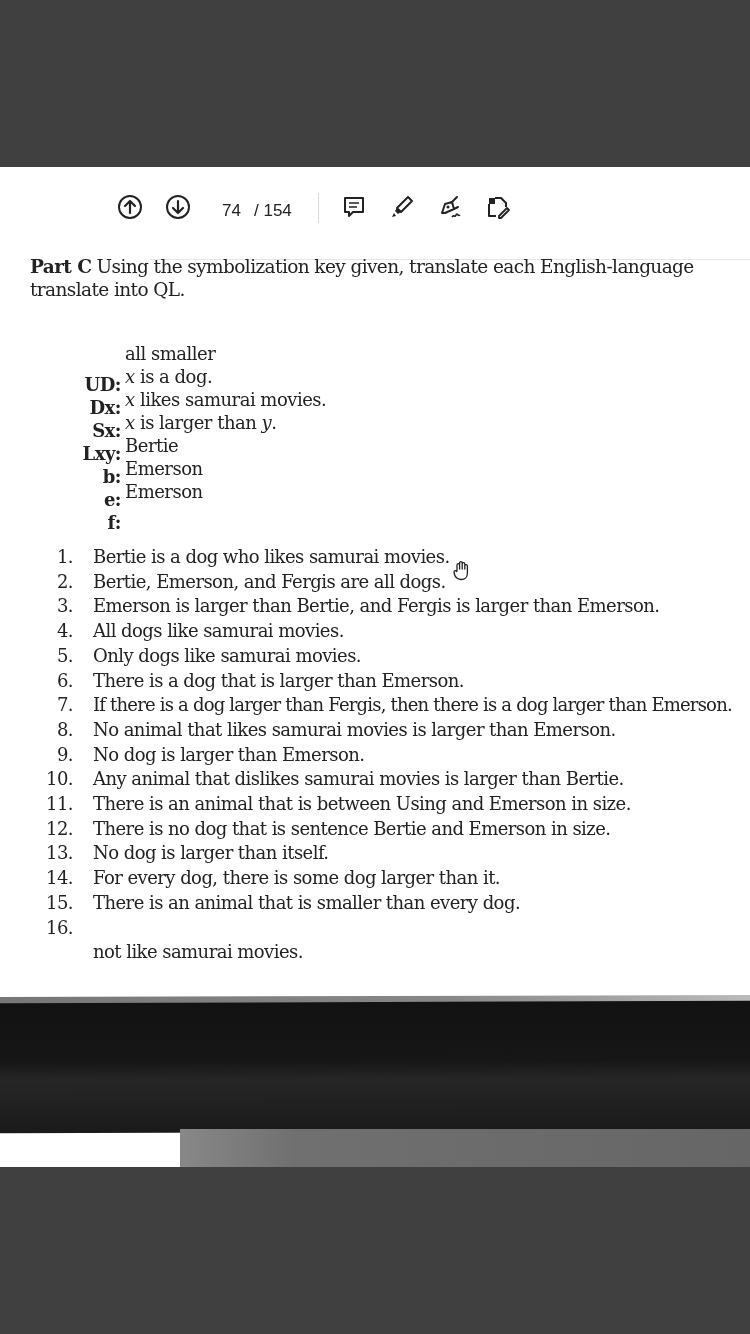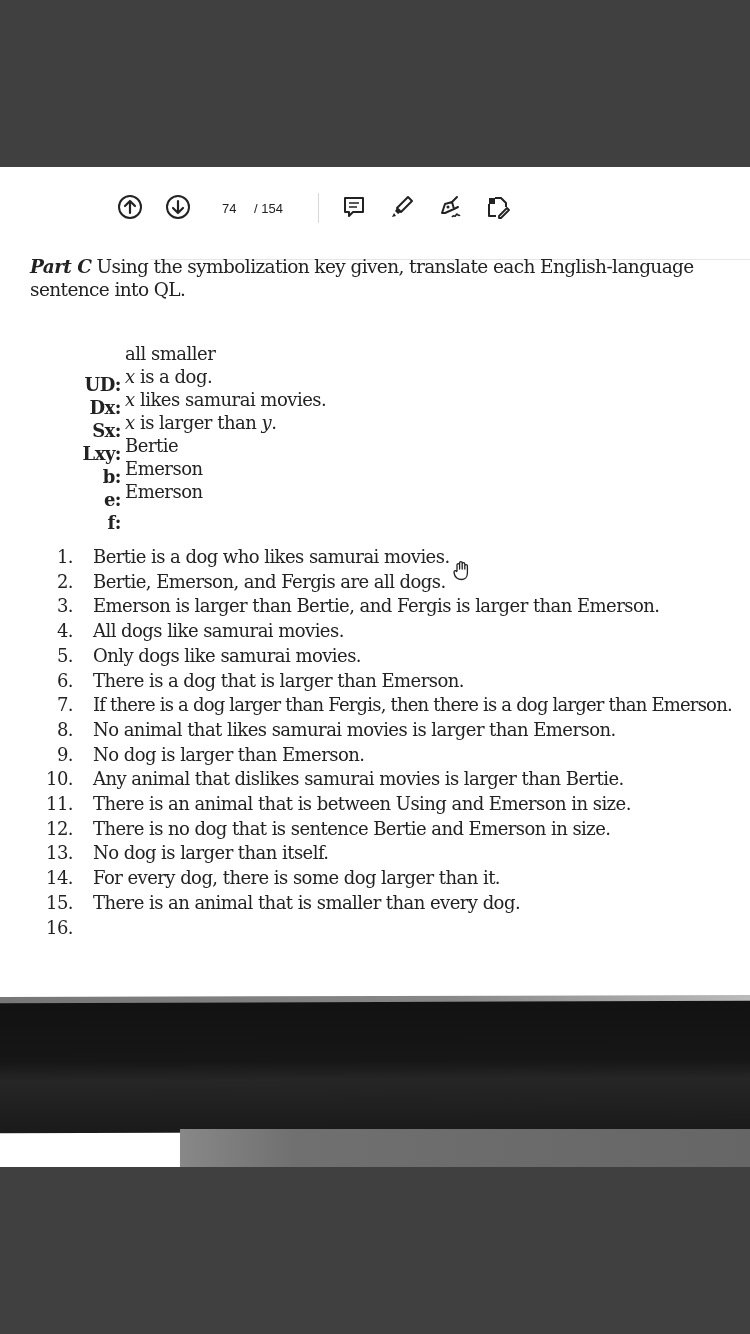--- a/index.html
+++ b/index.html
@@ -9,30 +9,30 @@
       font-family: "DejaVu Serif", serif;
     }
     .top-band { position: absolute; left: 0; top: 0; width: 750px; height: 167px; background: #404040; }
     .photo { position: absolute; left: 0; top: 167px; width: 750px; height: 1000px; background: #ffffff; overflow: hidden; }
     .bottom-band { position: absolute; left: 0; top: 1167px; width: 750px; height: 167px; background: #404040; }
 
     
     .toolbar { position: absolute; top: 24px; left: 0; width: 750px; height: 40px; }
     .tb-btn { position: absolute; top: 0; width: 32px; height: 32px; display: flex; align-items: center; justify-content: center; cursor: pointer; }
     .tb-btn svg { width: 26px; height: 26px; }
-    .page-indicator { position: absolute; left: 222px; top: 10px; font-family: "Liberation Sans", sans-serif; font-size: 13px; color: #222; }
+    .page-indicator { position: absolute; left: 222px; top: 10px; font-family: "Liberation Sans", sans-serif; font-size: 17px; color: #222; }
     .page-indicator .cur { display: inline-block; width: 24px; }
     .page-indicator .sep { margin-left: 8px; }
     .tb-divider { position: absolute; left: 318px; top: 2px; width: 1px; height: 30px; background: #d8d8d8; }
     .tb-underline { position: absolute; left: 150px; top: 68px; width: 600px; height: 1px; background: #e6e6e6; }
 
     
     .doc { position: absolute; left: 0; top: 0; width: 750px; color: #222; }
     .intro { position: absolute; left: 30px; top: 88px; width: 695px; font-size: 18.5px; line-height: 23px; font-family: "DejaVu Serif", serif; letter-spacing: -0.6px; }
-    .intro b { font-weight: bold; font-style: italic; }
+    .intro b { font-weight: bold; }
 
     .key { position: absolute; left: 0; top: 175px; width: 400px; }
     .key-row { position: absolute; left: 0; height: 23px; font-size: 18px; line-height: 23px; white-space: nowrap; letter-spacing: -0.5px; }
     .key-sym { position: absolute; right: 0; font-weight: bold; text-align: right; }
     .key-sym-wrap { position: absolute; left: 0; width: 121px; top: 0; height: 23px; margin-top: 31px; }
     .key-desc { position: absolute; left: 125px; top: 0; }
 
     .list { position: absolute; left: 0; top: 378px; width: 750px; }
     .item { position: absolute; left: 0; width: 750px; font-size: 18px; line-height: 24.5px; letter-spacing: -0.55px; }
     .item-num { position: absolute; right: 677px; text-align: right; white-space: nowrap; }
@@ -97,21 +97,21 @@
           <path d="M14 22l8-8 2 2-8 8h-2z" fill="none" stroke="#222" stroke-width="1.8" stroke-linejoin="round"></path>
         </svg>
     </div>
     <div class="tb-underline"></div>
   </div>
 
   <div class="doc">
     <div class="intro">
       <b>Part C</b>
       <span>Using the symbolization key given, translate each English-language</span><br>
-      <span>sentence into QL.</span>
+      <span>translate into QL.</span>
     </div>
 
     <div class="key">
       <div class="key-row" style="top:0px;">
         <div class="key-sym-wrap">
             <span class="key-sym">UD:</span>
           </div>
         <span class="key-desc">all smaller</span>
       </div>
       <div class="key-row" style="top:23px;">
@@ -208,21 +208,21 @@
       <div class="item" style="top:321.1px;">
           <span class="item-num">14.</span>
           <span class="item-text">For every dog, there is some dog larger than it.</span>
         </div>
       <div class="item" style="top:345.8px;">
           <span class="item-num">15.</span>
           <span class="item-text">There is an animal that is smaller than every dog.</span>
         </div>
       <div class="item" style="top:370.5px;">
           <span class="item-num">16.</span>
-          <span class="item-text" style="width:650px;"><br></span>
+          <span class="item-text" style="width:650px;"><br><span>not like samurai movies.</span></span>
         </div>
     </div>
 
     <svg class="hand-cursor" viewBox="0 0 20 22">
       <path d="M5 12V6a1.3 1.3 0 0 1 2.6 0v4V4a1.3 1.3 0 0 1 2.6 0v6V5a1.3 1.3 0 0 1 2.6 0v5V7a1.3 1.3 0 0 1 2.6 0v7c0 4-2.5 6.5-6 6.5S3 18 2.5 15.5L2 13a1.3 1.3 0 0 1 2.5-.5z" fill="#fff" stroke="#222" stroke-width="1.3" stroke-linejoin="round"></path>
     </svg>
   </div>
 
   <div class="gray-strip"></div>
   <div class="black-bar"></div>

